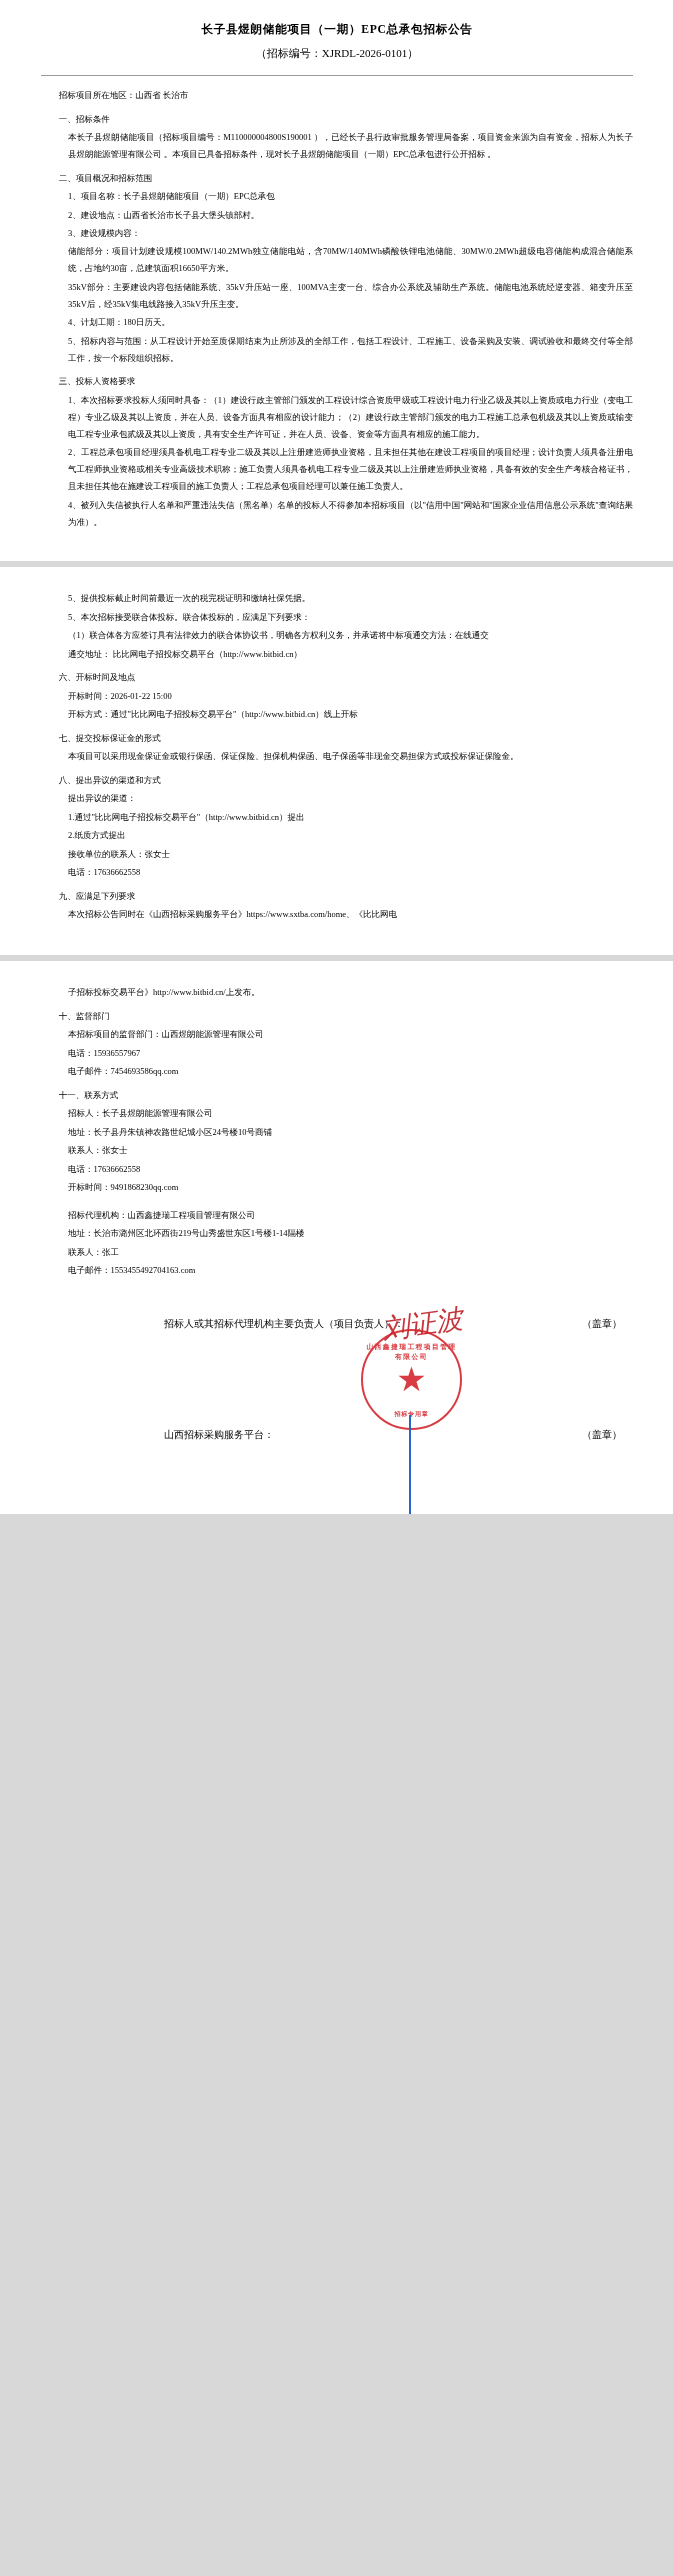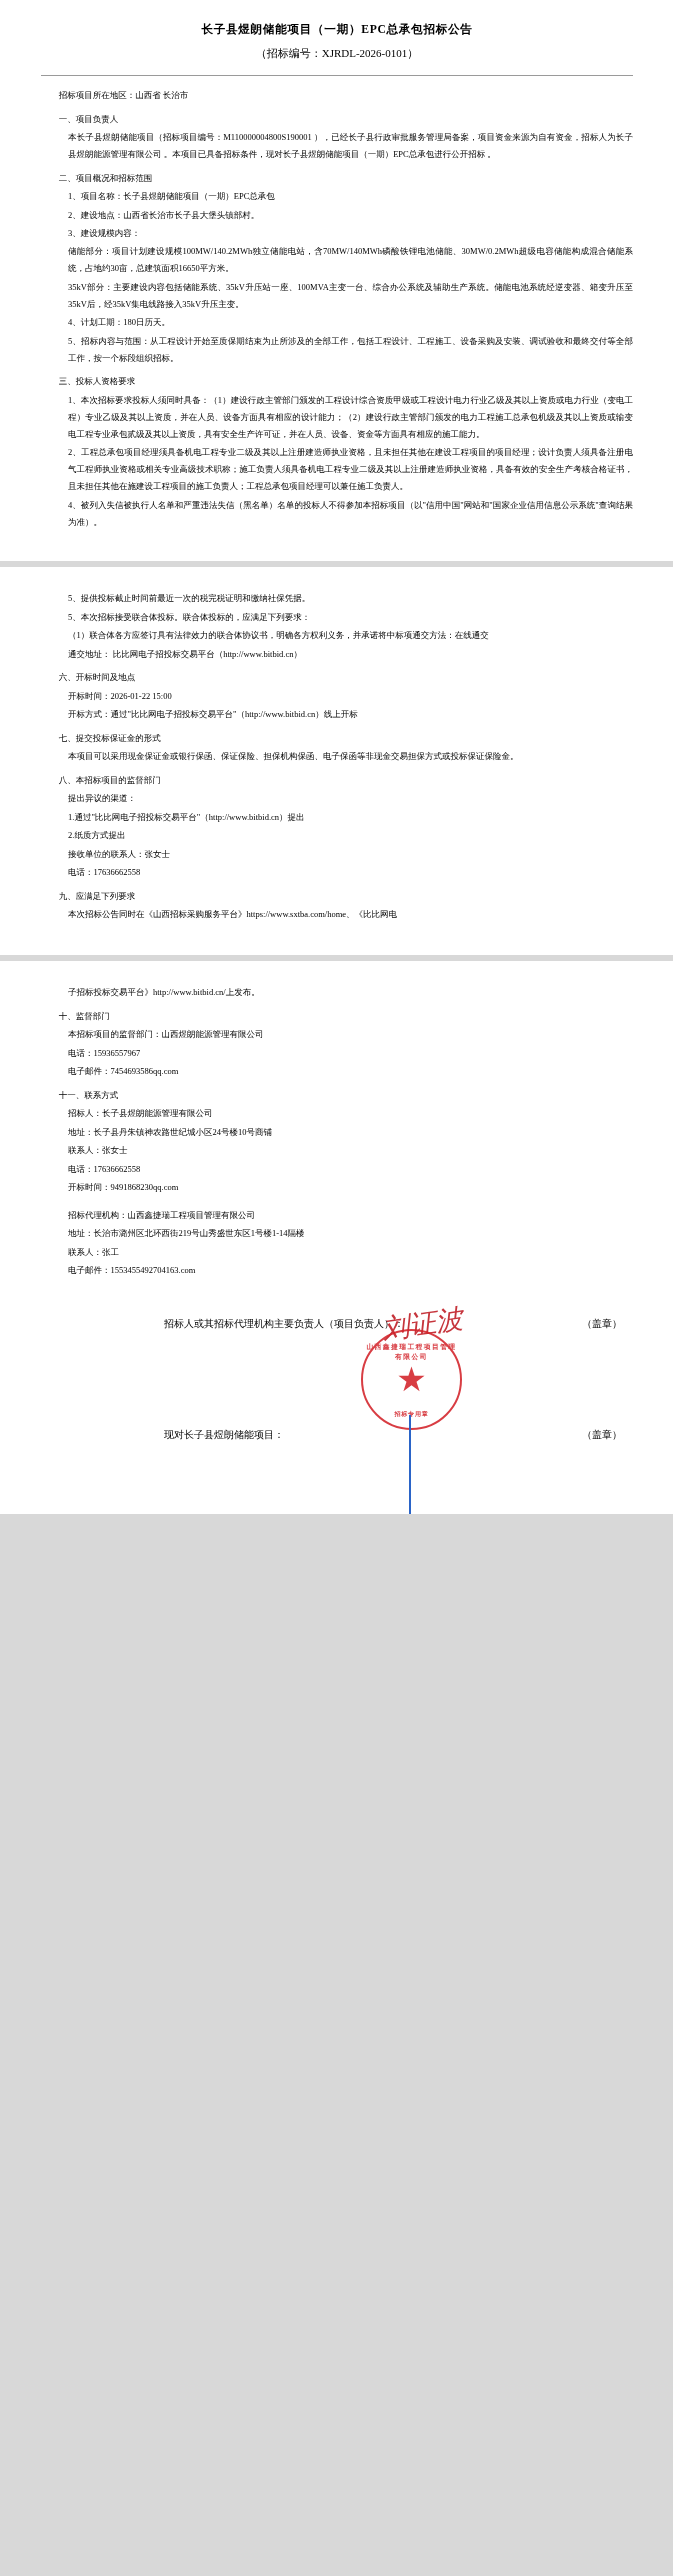--- a/index.html
+++ b/index.html
@@ -156,21 +156,21 @@
 
   <div class="sheet s1">
 
     <div class="doc-title">长子县煜朗储能项目（一期）EPC总承包招标公告</div>
     <div class="doc-subtitle">（招标编号：XJRDL-2026-0101）</div>
 
     <hr class="hr-thin">
 
     <p class="para indent1">招标项目所在地区：山西省 长治市</p>
 
-    <p class="section">一、项目负责人</p>
+    <p class="section">一、招标条件</p>
     <p class="body-long">本长子县煜朗储能项目（招标项目编号：M110000004800S190001 ），已经长子县行政审批服务管理局备案，项目资金来源为自有资金，招标人为长子县煜朗能源管理有限公司 。本项目已具备招标条件，现对长子县煜朗储能项目（一期）EPC总承包进行公开招标 。</p>
 
     <p class="section">二、项目概况和招标范围</p>
     <p class="body">1、项目名称：长子县煜朗储能项目（一期）EPC总承包</p>
     <p class="body">2、建设地点：山西省长治市长子县大堡头镇部村。</p>
     <p class="body">3、建设规模内容：</p>
     <p class="body-long">储能部分：项目计划建设规模100MW/140.2MWh独立储能电站，含70MW/140MWh磷酸铁锂电池储能、30MW/0.2MWh超级电容储能构成混合储能系统，占地约30亩，总建筑面积16650平方米。</p>
     <p class="body-long">35kV部分：主要建设内容包括储能系统、35kV升压站一座、100MVA主变一台、综合办公系统及辅助生产系统。储能电池系统经逆变器、箱变升压至35kV后，经35kV集电线路接入35kV升压主变。</p>
     <p class="body">4、计划工期：180日历天。</p>
     <p class="body-long">5、招标内容与范围：从工程设计开始至质保期结束为止所涉及的全部工作，包括工程设计、工程施工、设备采购及安装、调试验收和最终交付等全部工作，按一个标段组织招标。</p>
@@ -192,21 +192,21 @@
     <p class="body-long">（1）联合体各方应签订具有法律效力的联合体协议书，明确各方权利义务，并承诺将中标项通交方法：在线通交</p>
     <p class="body-long">通交地址：  比比网电子招投标交易平台（http://www.bitbid.cn）</p>
 
     <p class="section">六、开标时间及地点</p>
     <p class="body">开标时间：2026-01-22 15:00</p>
     <p class="body-long">开标方式：通过"比比网电子招投标交易平台"（http://www.bitbid.cn）线上开标</p>
 
     <p class="section">七、提交投标保证金的形式</p>
     <p class="body-long">本项目可以采用现金保证金或银行保函、保证保险、担保机构保函、电子保函等非现金交易担保方式或投标保证保险金。</p>
 
-    <p class="section">八、本招标项目的监督部门</p>
+    <p class="section">八、提出异议的渠道和方式</p>
     <p class="body">提出异议的渠道：</p>
     <p class="body-long">1.通过"比比网电子招投标交易平台"（http://www.bitbid.cn）提出</p>
     <p class="body">2.纸质方式提出</p>
     <p class="body">接收单位的联系人：张女士</p>
     <p class="body">电话：17636662558</p>
 
     <p class="section">九、应满足下列要求</p>
     <p class="body-long">本次招标公告同时在《山西招标采购服务平台》https://www.sxtba.com/home、《比比网电</p>
 
     <div class="spacer-14"></div>
@@ -250,21 +250,21 @@
         <div class="seal-text-top">山西鑫捷瑞工程项目管理有限公司</div>
         <div class="star">★</div>
         <div class="seal-text-bottom">招标专用章</div>
       </div>
 
       <div class="blue-line"></div>
 
       <div style="height:89px"></div>
 
       <div class="sign-line">
-        <span>现对长子县煜朗储能项目：</span>
+        <span>山西招标采购服务平台：</span>
         <span class="seal-label">（盖章）</span>
       </div>
     </div>
 
     <div class="footer-pad"></div>
   </div>
 
 </div>
 
 

